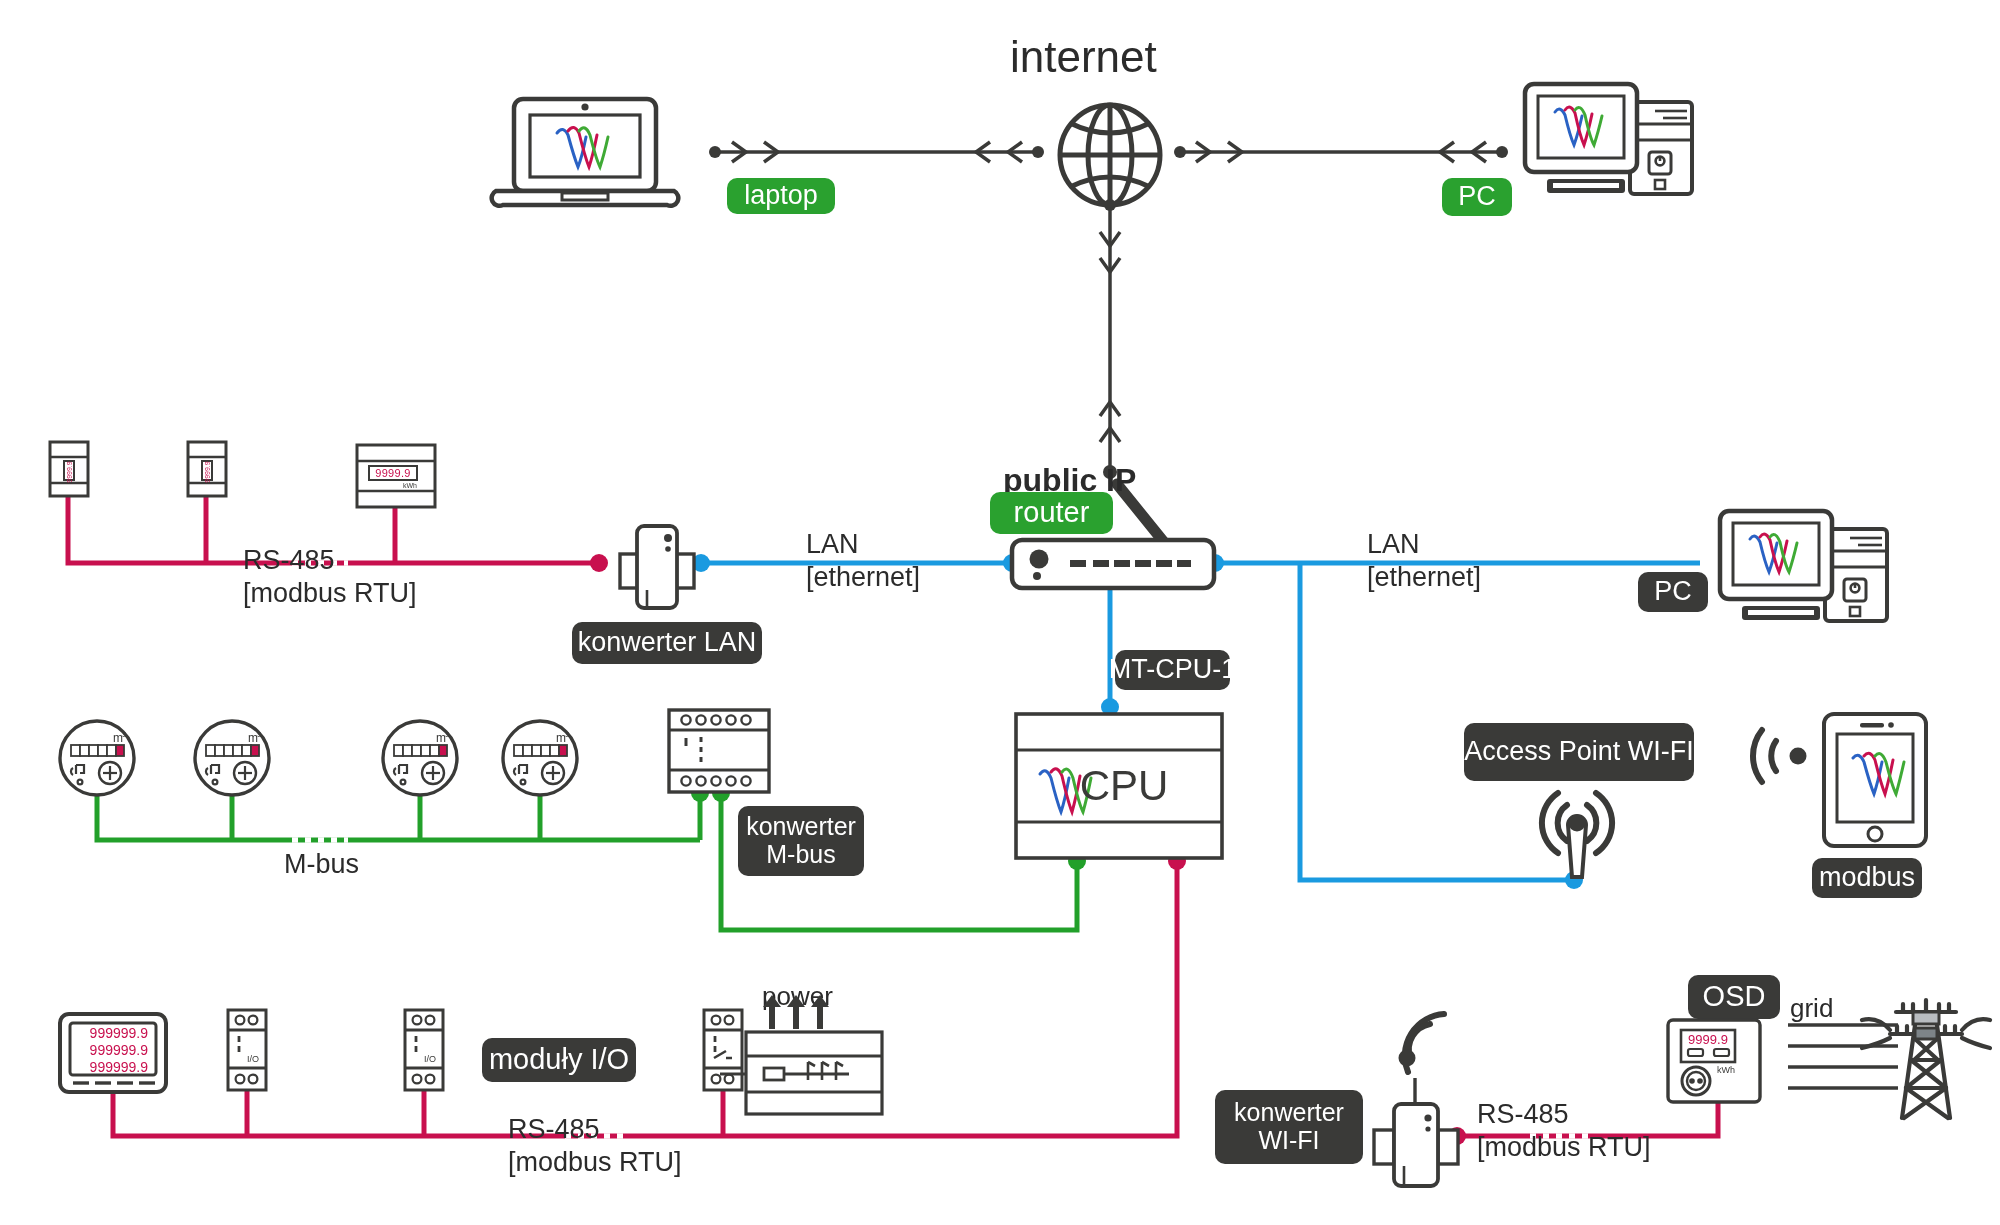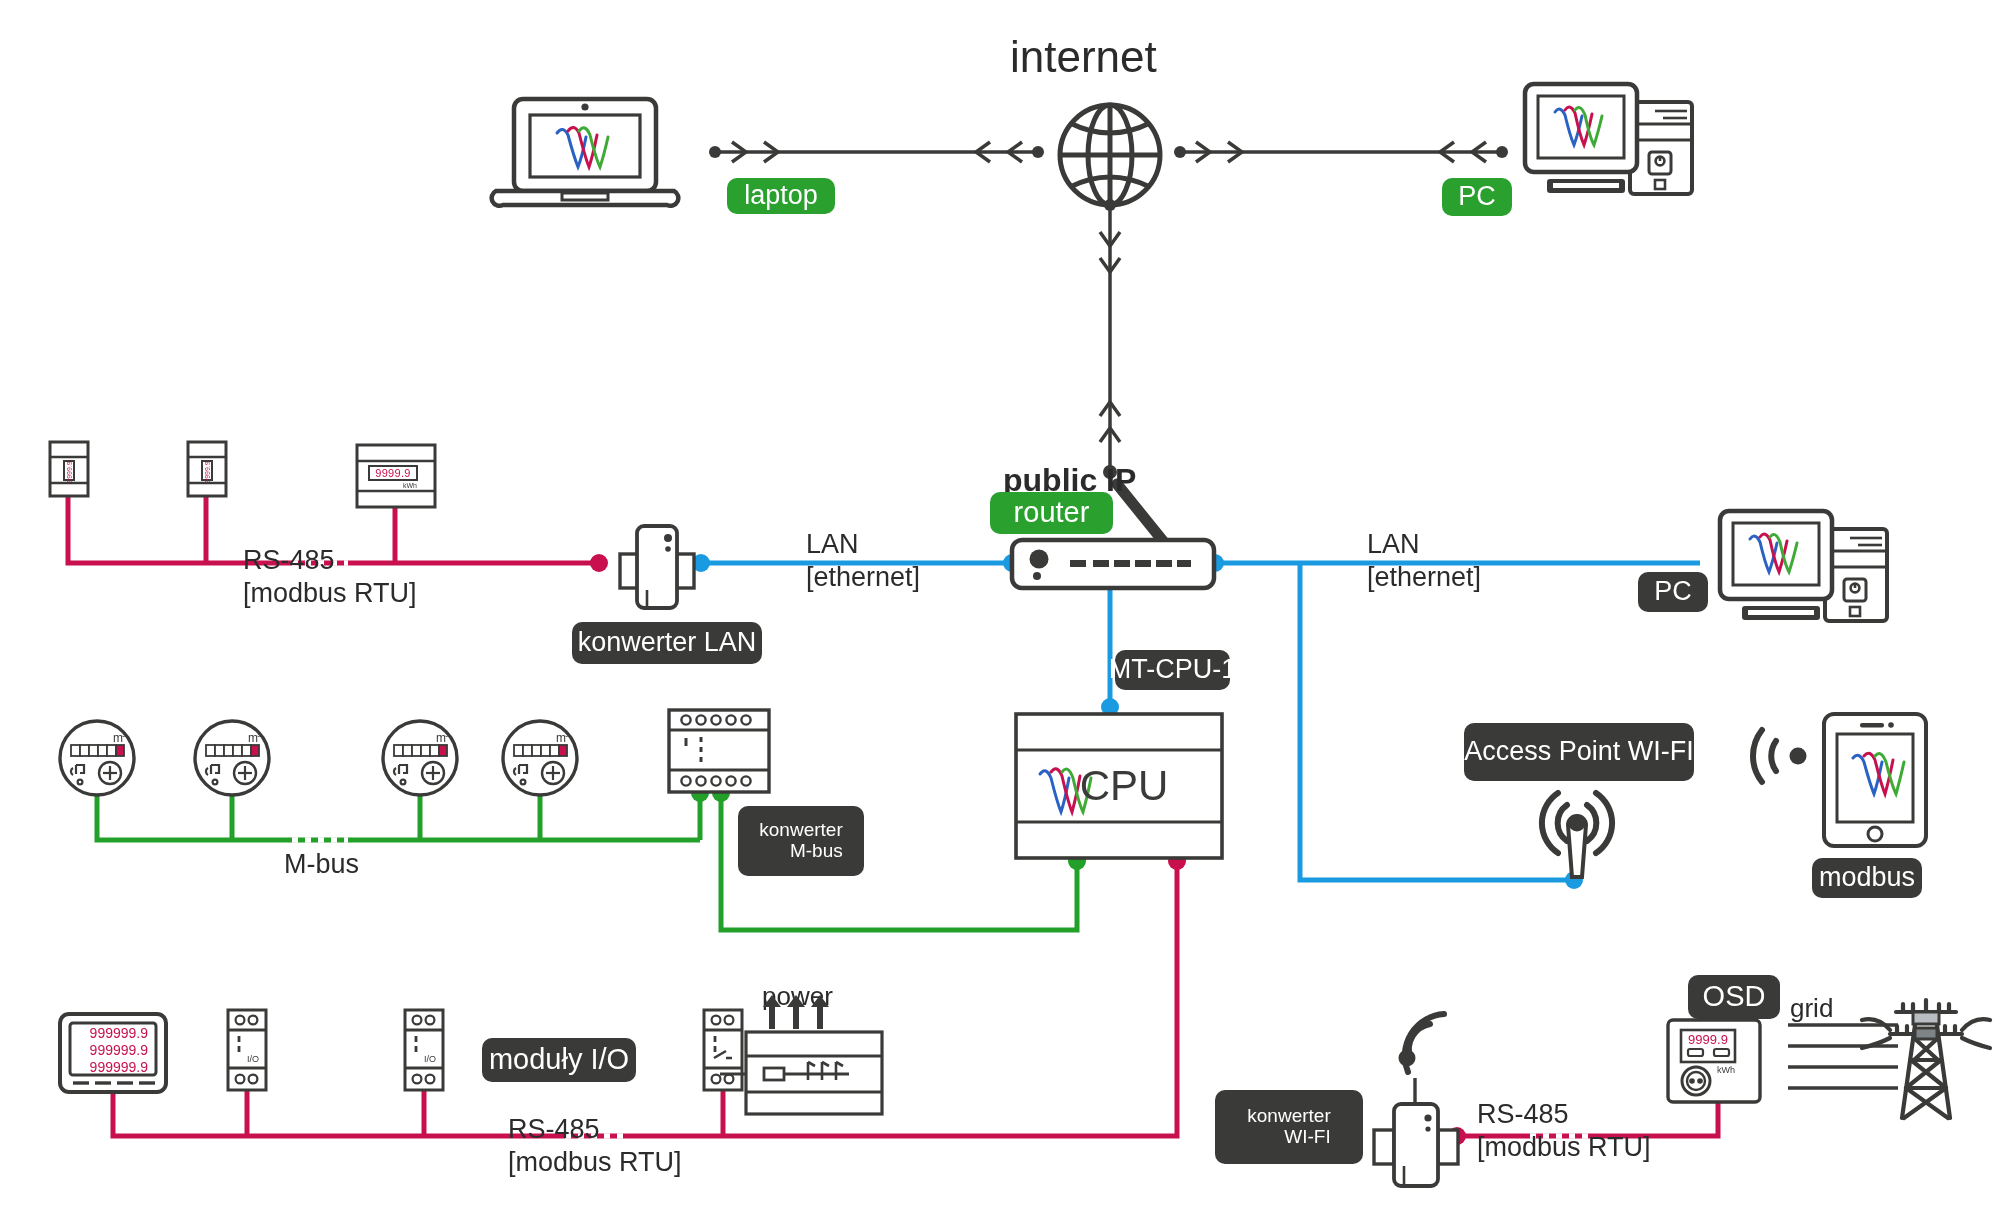--- a/index.html
+++ b/index.html
@@ -26,21 +26,21 @@
     color:#ffffff;
     white-space:pre;
     line-height:1.12;
     text-align:center;
     padding:5px 13px 7px 13px;
     box-sizing:border-box;
   }
   .pill.green{background:#2aa12f;}
   .pill.dark{background:#3a3a38;}
   .pill.s1{font-size:27px;}
-  .pill.s2{font-size:19px;text-align:right;}
+  .pill.s2{font-size:25px;}
   .pill.s3{font-size:29px;}
 
   
   .txt{position:absolute;white-space:pre;color:#2b2b2b;line-height:1.24;}
   .txt.big{font-size:42px;}
   .txt.med{font-size:26px;}
 
   
   .dev{position:absolute;}
   .dev svg{display:block;overflow:visible;}

